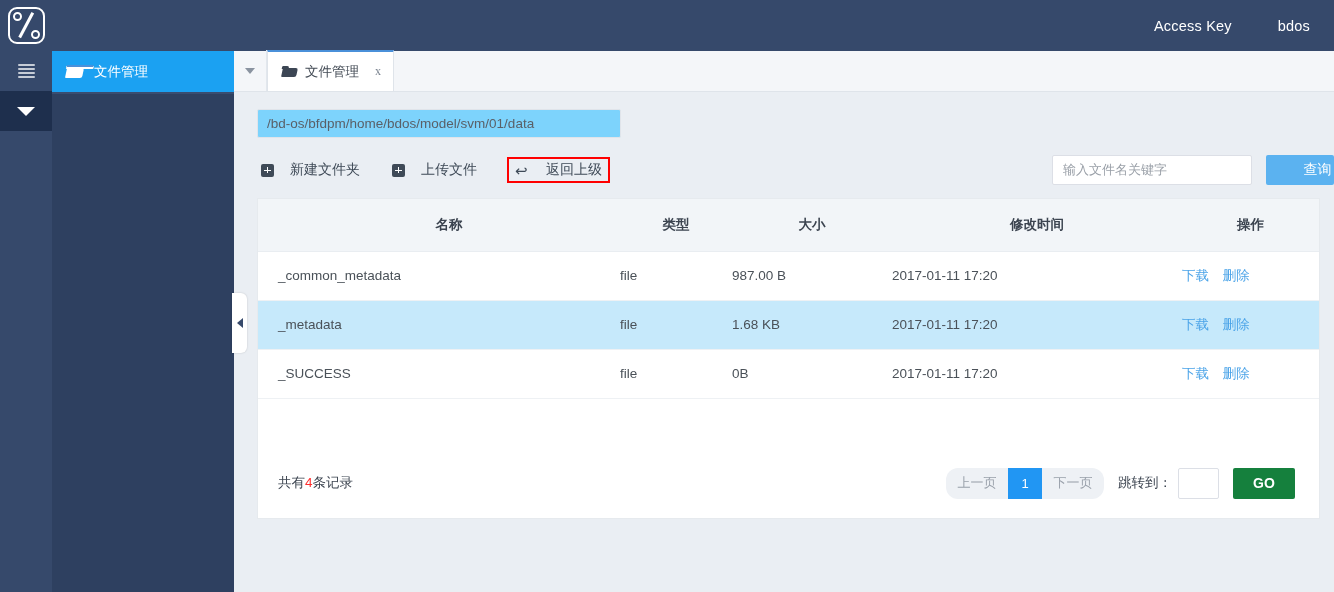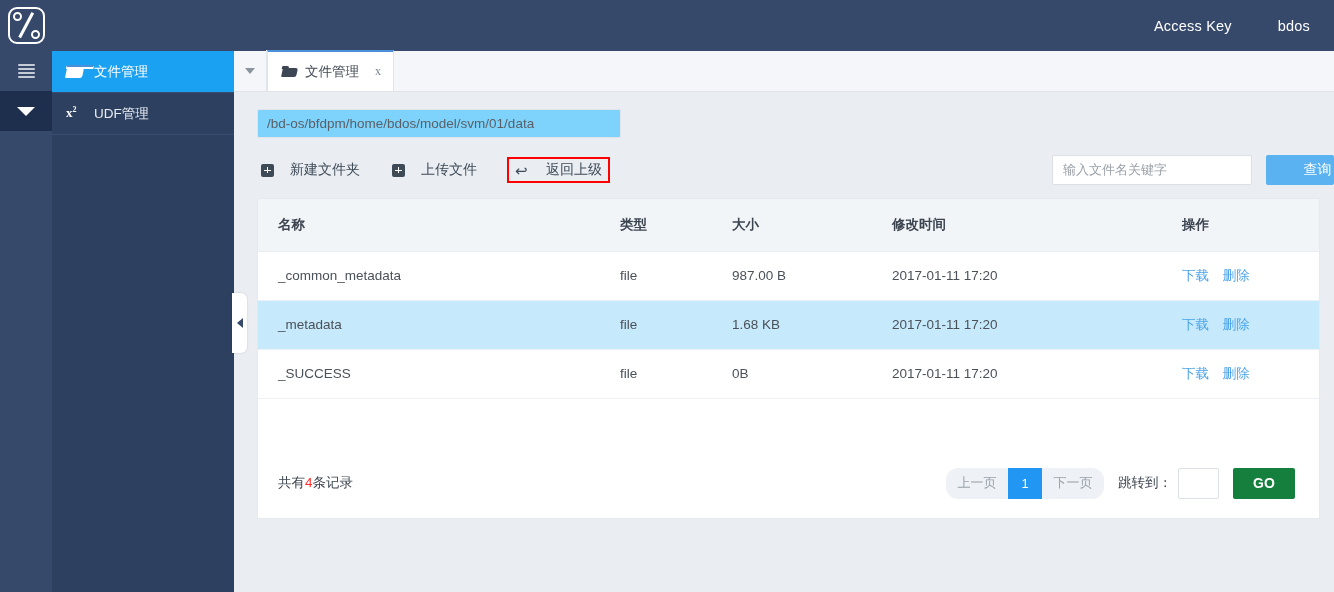--- a/index.html
+++ b/index.html
@@ -212,21 +212,21 @@
   }
 
   
   .card {
     margin: 6px 14px 0 23px; background: #ffffff;
     border: 1px solid #e6eaee;
     height: 321px; position: relative;
   }
   table { width: 100%; border-collapse: collapse; table-layout: fixed; }
   thead th {
-    background: #f2f5f8; height: 52px; text-align: left;
+    background: #f2f5f8; height: 52px; text-align: center;
     font-size: 13.5px; color: #3c4450; font-weight: bold;
     border-bottom: 1px solid #e9edf1;
   }
   tbody td {
     height: 49px; font-size: 13.5px; color: #4a5158;
     border-bottom: 1px solid #eef1f4; vertical-align: middle;
   }
   tbody tr.selected td { background: #c6e9fb; }
   tbody tr.striped td { background: #f7f9fb; }
   .c-name { padding-left: 20px; width: 362px; overflow: hidden; white-space: nowrap; text-overflow: ellipsis; }
@@ -300,26 +300,20 @@
     <div class="nav-item active">
       <span class="nav-icon">
         <span class="folder-ic">
             <span class="tab"></span>
             <span class="body"></span>
           </span>
       </span>
       <span class="nav-label">文件管理</span>
     </div>
     <div class="nav-divider"></div>
-    <div class="nav-item">
-      <span class="nav-icon">
-        <span class="x2-ic">x<sup>2</sup></span>
-      </span>
-      <span class="nav-label">UDF管理</span>
-    </div>
     <div class="nav-divider"></div>
   </div>
 
   <div class="main">
 
     <div class="tabstrip">
       <div class="tab-dropdown">
         <span class="tri"></span>
       </div>
       <div class="tab">

